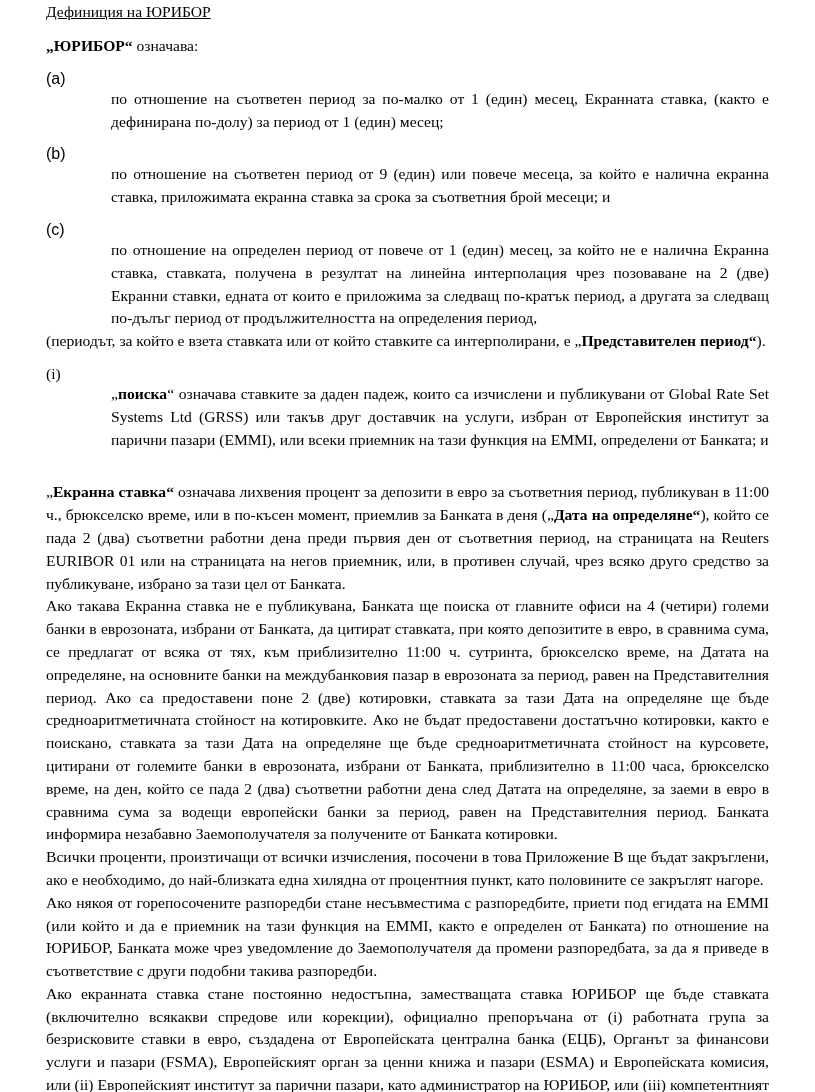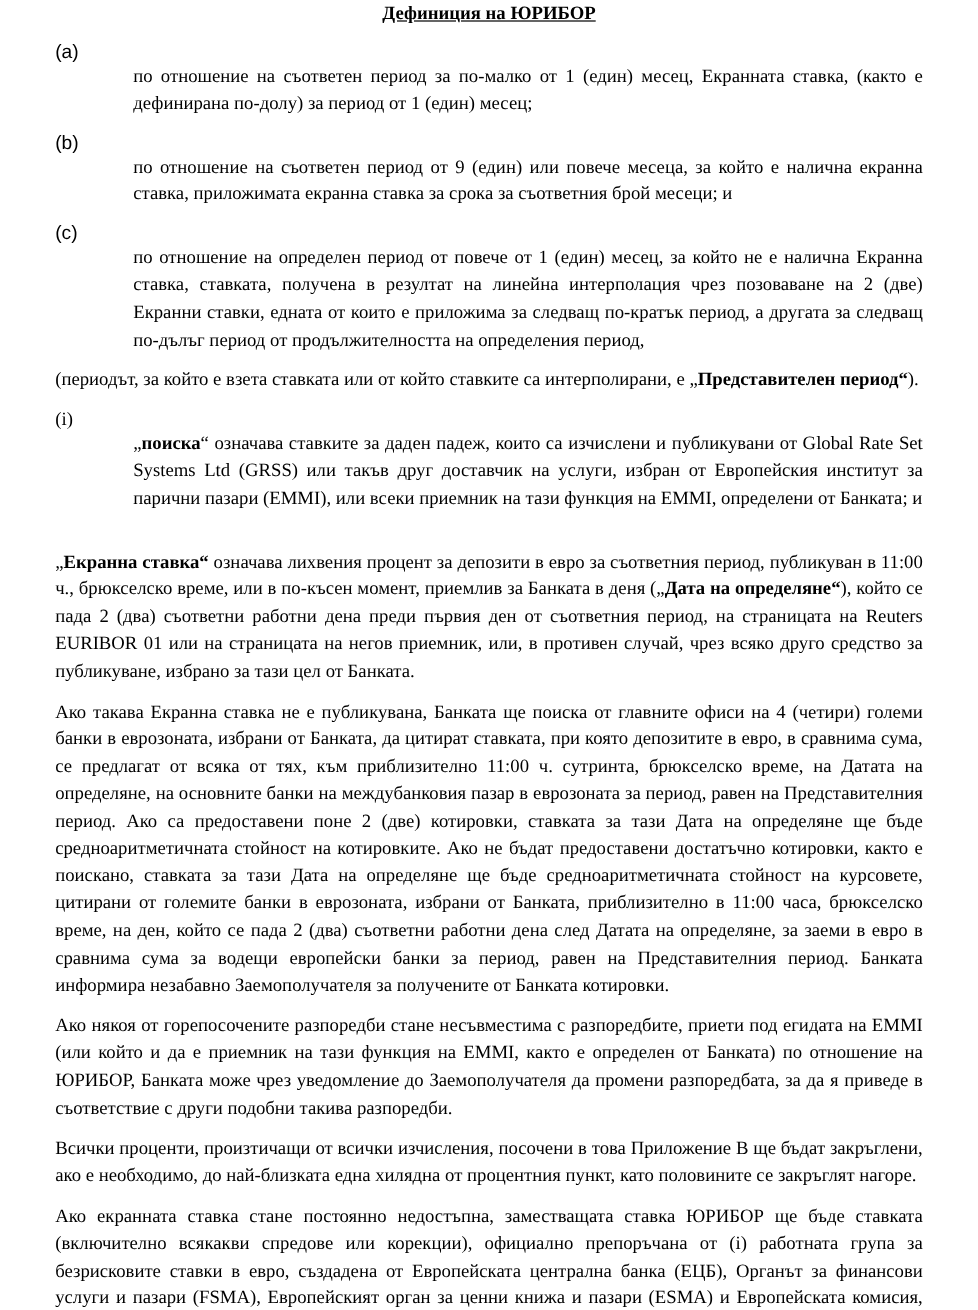--- a/index.html
+++ b/index.html
@@ -5,40 +5,41 @@
   html, body { margin: 0; padding: 0; background: #ffffff; }
   body {
     width: 815px; height: 1092px; overflow: hidden;
     font-family: "Liberation Serif", serif;
     color: #000;
     font-size: 15.6px;
     line-height: 22.8px;
   }
   .page { position: relative; padding: 0 46px 0 46px; }
   .title {
-    text-align: center; font-weight: bold; text-decoration: underline;
+    text-align: left; font-weight: normal; text-decoration: underline;
     margin: 0; padding-top: 1px; height: 22px;
   }
   p { margin: 0; text-align: justify; }
   .lead { margin-top: 12px; }
   .item { display: flex; margin-top: 10px; }
   .item .label {
     flex: 0 0 65px; font-family: "Liberation Sans", sans-serif; font-size: 16px;
   }
   .item .label.roman { font-family: "Liberation Serif", serif; font-size: 15.6px; }
   .item .text { flex: 1; text-align: justify; margin-top: 20px; }
-  .para { margin-top: 11px; }
+  .para { }
   b { font-weight: bold; }
 </style>
 </head>
 <body>
 
 <div class="page">
   <h1 class="title" style="font-size:15.6px;line-height:22px;">Дефиниция на ЮРИБОР</h1>
 
+  <p class="lead"><b>„ЮРИБОР“</b><span> означава:</span></p>
 
   <div class="item">
     <span class="label">(a)</span>
     <span class="text">по отношение на съответен период за по-малко от 1 (един) месец, Екранната ставка, (както е дефинирана по-долу) за период от 1 (един) месец;</span>
   </div>
   <div class="item">
     <span class="label">(b)</span>
     <span class="text">по отношение на съответен период от 9 (един) или повече месеца, за който е налична екранна ставка, приложимата екранна ставка за срока за съответния брой месеци; и</span>
   </div>
   <div class="item">
@@ -51,17 +52,17 @@
 
   <div class="item">
     <span class="label roman">(i)</span>
     <span class="text"><span>„</span><b>поиска</b><span>“ означава ставките за даден падеж, които са изчислени и публикувани от Global Rate Set Systems Ltd (GRSS) или такъв друг доставчик на услуги, избран от Европейския институт за парични пазари (EMMI), или всеки приемник на тази функция на EMMI, определени от Банката; и</span></span>
   </div>
   <div class="item">
     <span class="text"><span>„</span><b>Екранна ставка“</b><span> означава лихвения процент за депозити в евро за съответния период, публикуван в 11:00 ч., брюкселско време, или в по-късен момент, приемлив за Банката в деня („</span><b>Дата на определяне“</b><span>), който се пада 2 (два) съответни работни дена преди първия ден от съответния период, на страницата на Reuters EURIBOR 01 или на страницата на негов приемник, или, в противен случай, чрез всяко друго средство за публикуване, избрано за тази цел от Банката.</span></span>
   </div>
 
   <p class="para">Ако такава Екранна ставка не е публикувана, Банката ще поиска от главните офиси на 4 (четири) големи банки в еврозоната, избрани от Банката, да цитират ставката, при която депозитите в евро, в сравнима сума, се предлагат от всяка от тях, към приблизително 11:00 ч. сутринта, брюкселско време, на Датата на определяне, на основните банки на междубанковия пазар в еврозоната за период, равен на Представителния период. Ако са предоставени поне 2 (две) котировки, ставката за тази Дата на определяне ще бъде средноаритметичната стойност на котировките. Ако не бъдат предоставени достатъчно котировки, както е поискано, ставката за тази Дата на определяне ще бъде средноаритметичната стойност на курсовете, цитирани от големите банки в еврозоната, избрани от Банката, приблизително в 11:00 часа, брюкселско време, на ден, който се пада 2 (два) съответни работни дена след Датата на определяне, за заеми в евро в сравнима сума за водещи европейски банки за период, равен на Представителния период. Банката информира незабавно Заемополучателя за получените от Банката котировки.</p>
+  <p class="para">Всички проценти, произтичащи от всички изчисления, посочени в това Приложение B ще бъдат закръглени, ако е необходимо, до най-близката една хилядна от процентния пункт, като половините се закръглят нагоре.</p>
   <p class="para">Ако някоя от горепосочените разпоредби стане несъвместима с разпоредбите, приети под егидата на EMMI (или който и да е приемник на тази функция на EMMI, както е определен от Банката) по отношение на ЮРИБОР, Банката може чрез уведомление до Заемополучателя да промени разпоредбата, за да я приведе в съответствие с други подобни такива разпоредби.</p>
-  <p class="para">Всички проценти, произтичащи от всички изчисления, посочени в това Приложение B ще бъдат закръглени, ако е необходимо, до най-близката една хилядна от процентния пункт, като половините се закръглят нагоре.</p>
   <p class="para">Ако екранната ставка стане постоянно недостъпна, заместващата ставка ЮРИБОР ще бъде ставката (включително всякакви спредове или корекции), официално препоръчана от (i) работната група за безрисковите ставки в евро, създадена от Европейската централна банка (ЕЦБ), Органът за финансови услуги и пазари (FSMA), Европейският орган за ценни книжа и пазари (ESMA) и Европейската комисия, или (ii) Европейският институт за парични пазари, като администратор на ЮРИБОР, или (iii) компетентният орган, отговорен съгласно Регламент ( ЕС) 2016/1011 за надзора на Европейския институт за парични пазари, като администратор на EURIBOR, или (iv) националните компетентни органи, определени съгласно Регламент (ЕС) 2016/1011, или (v) Европейската централна банка.</p>
 
 </div>
 
 </body></html>

